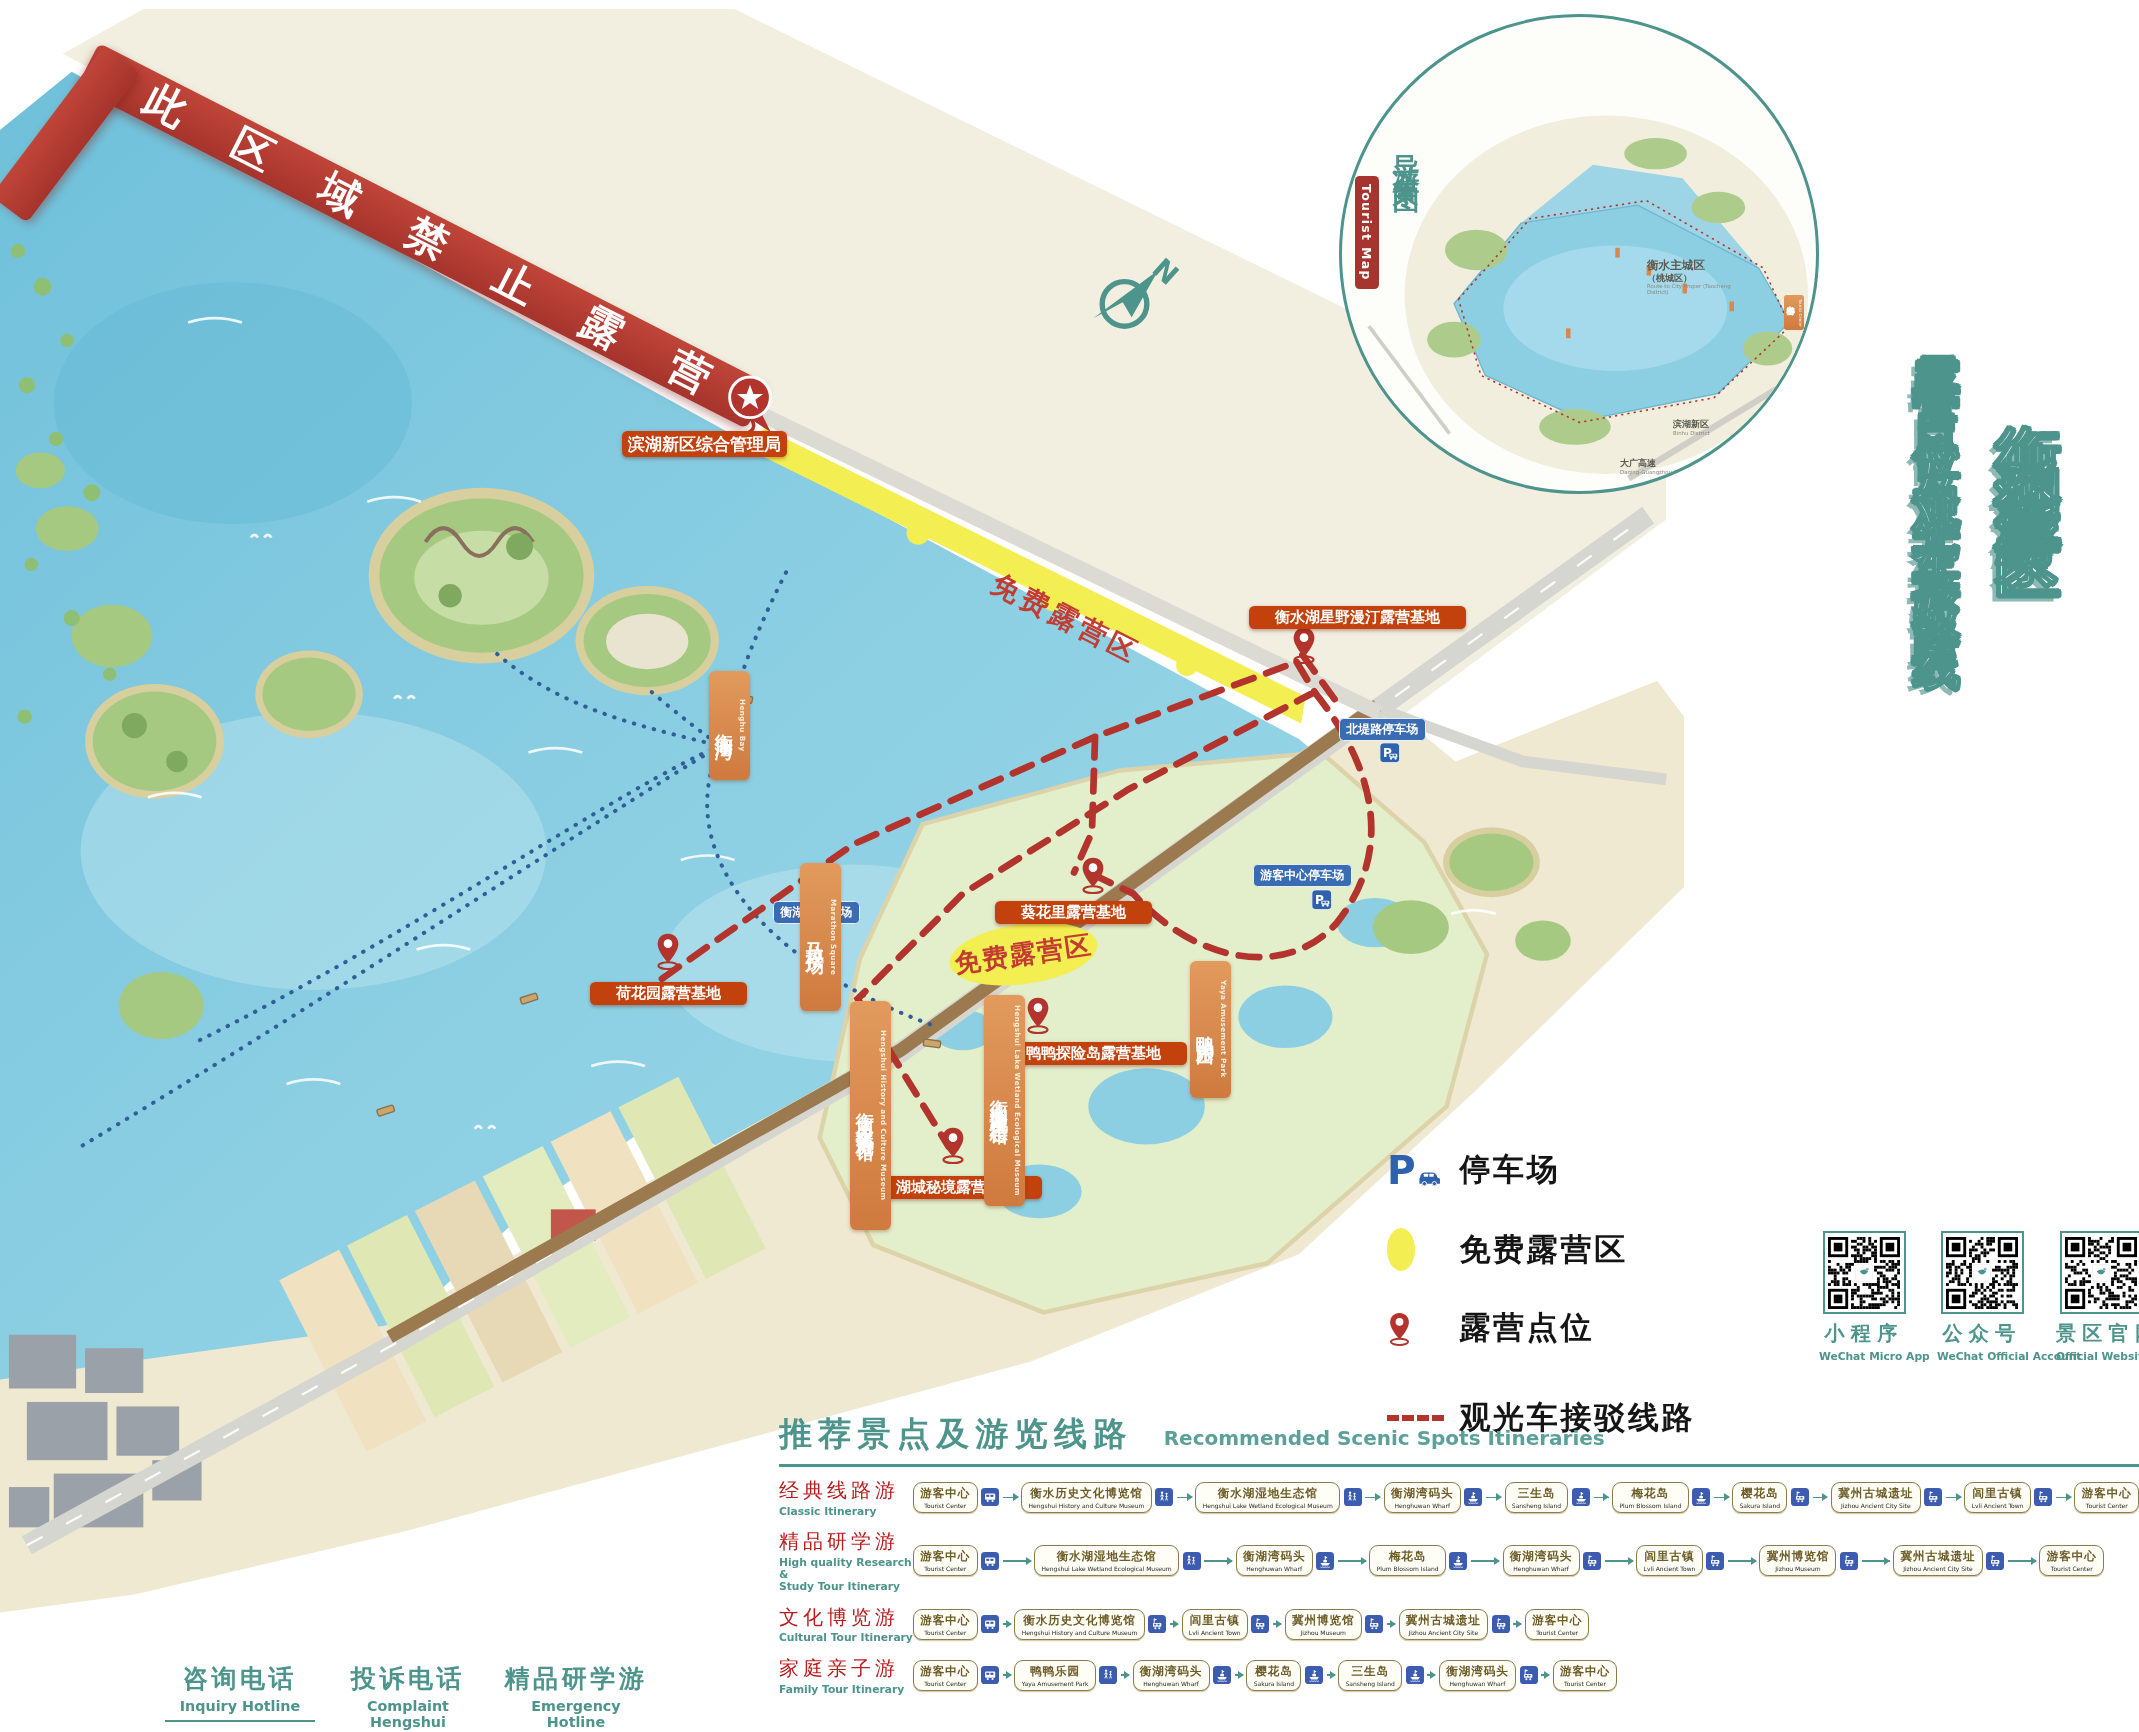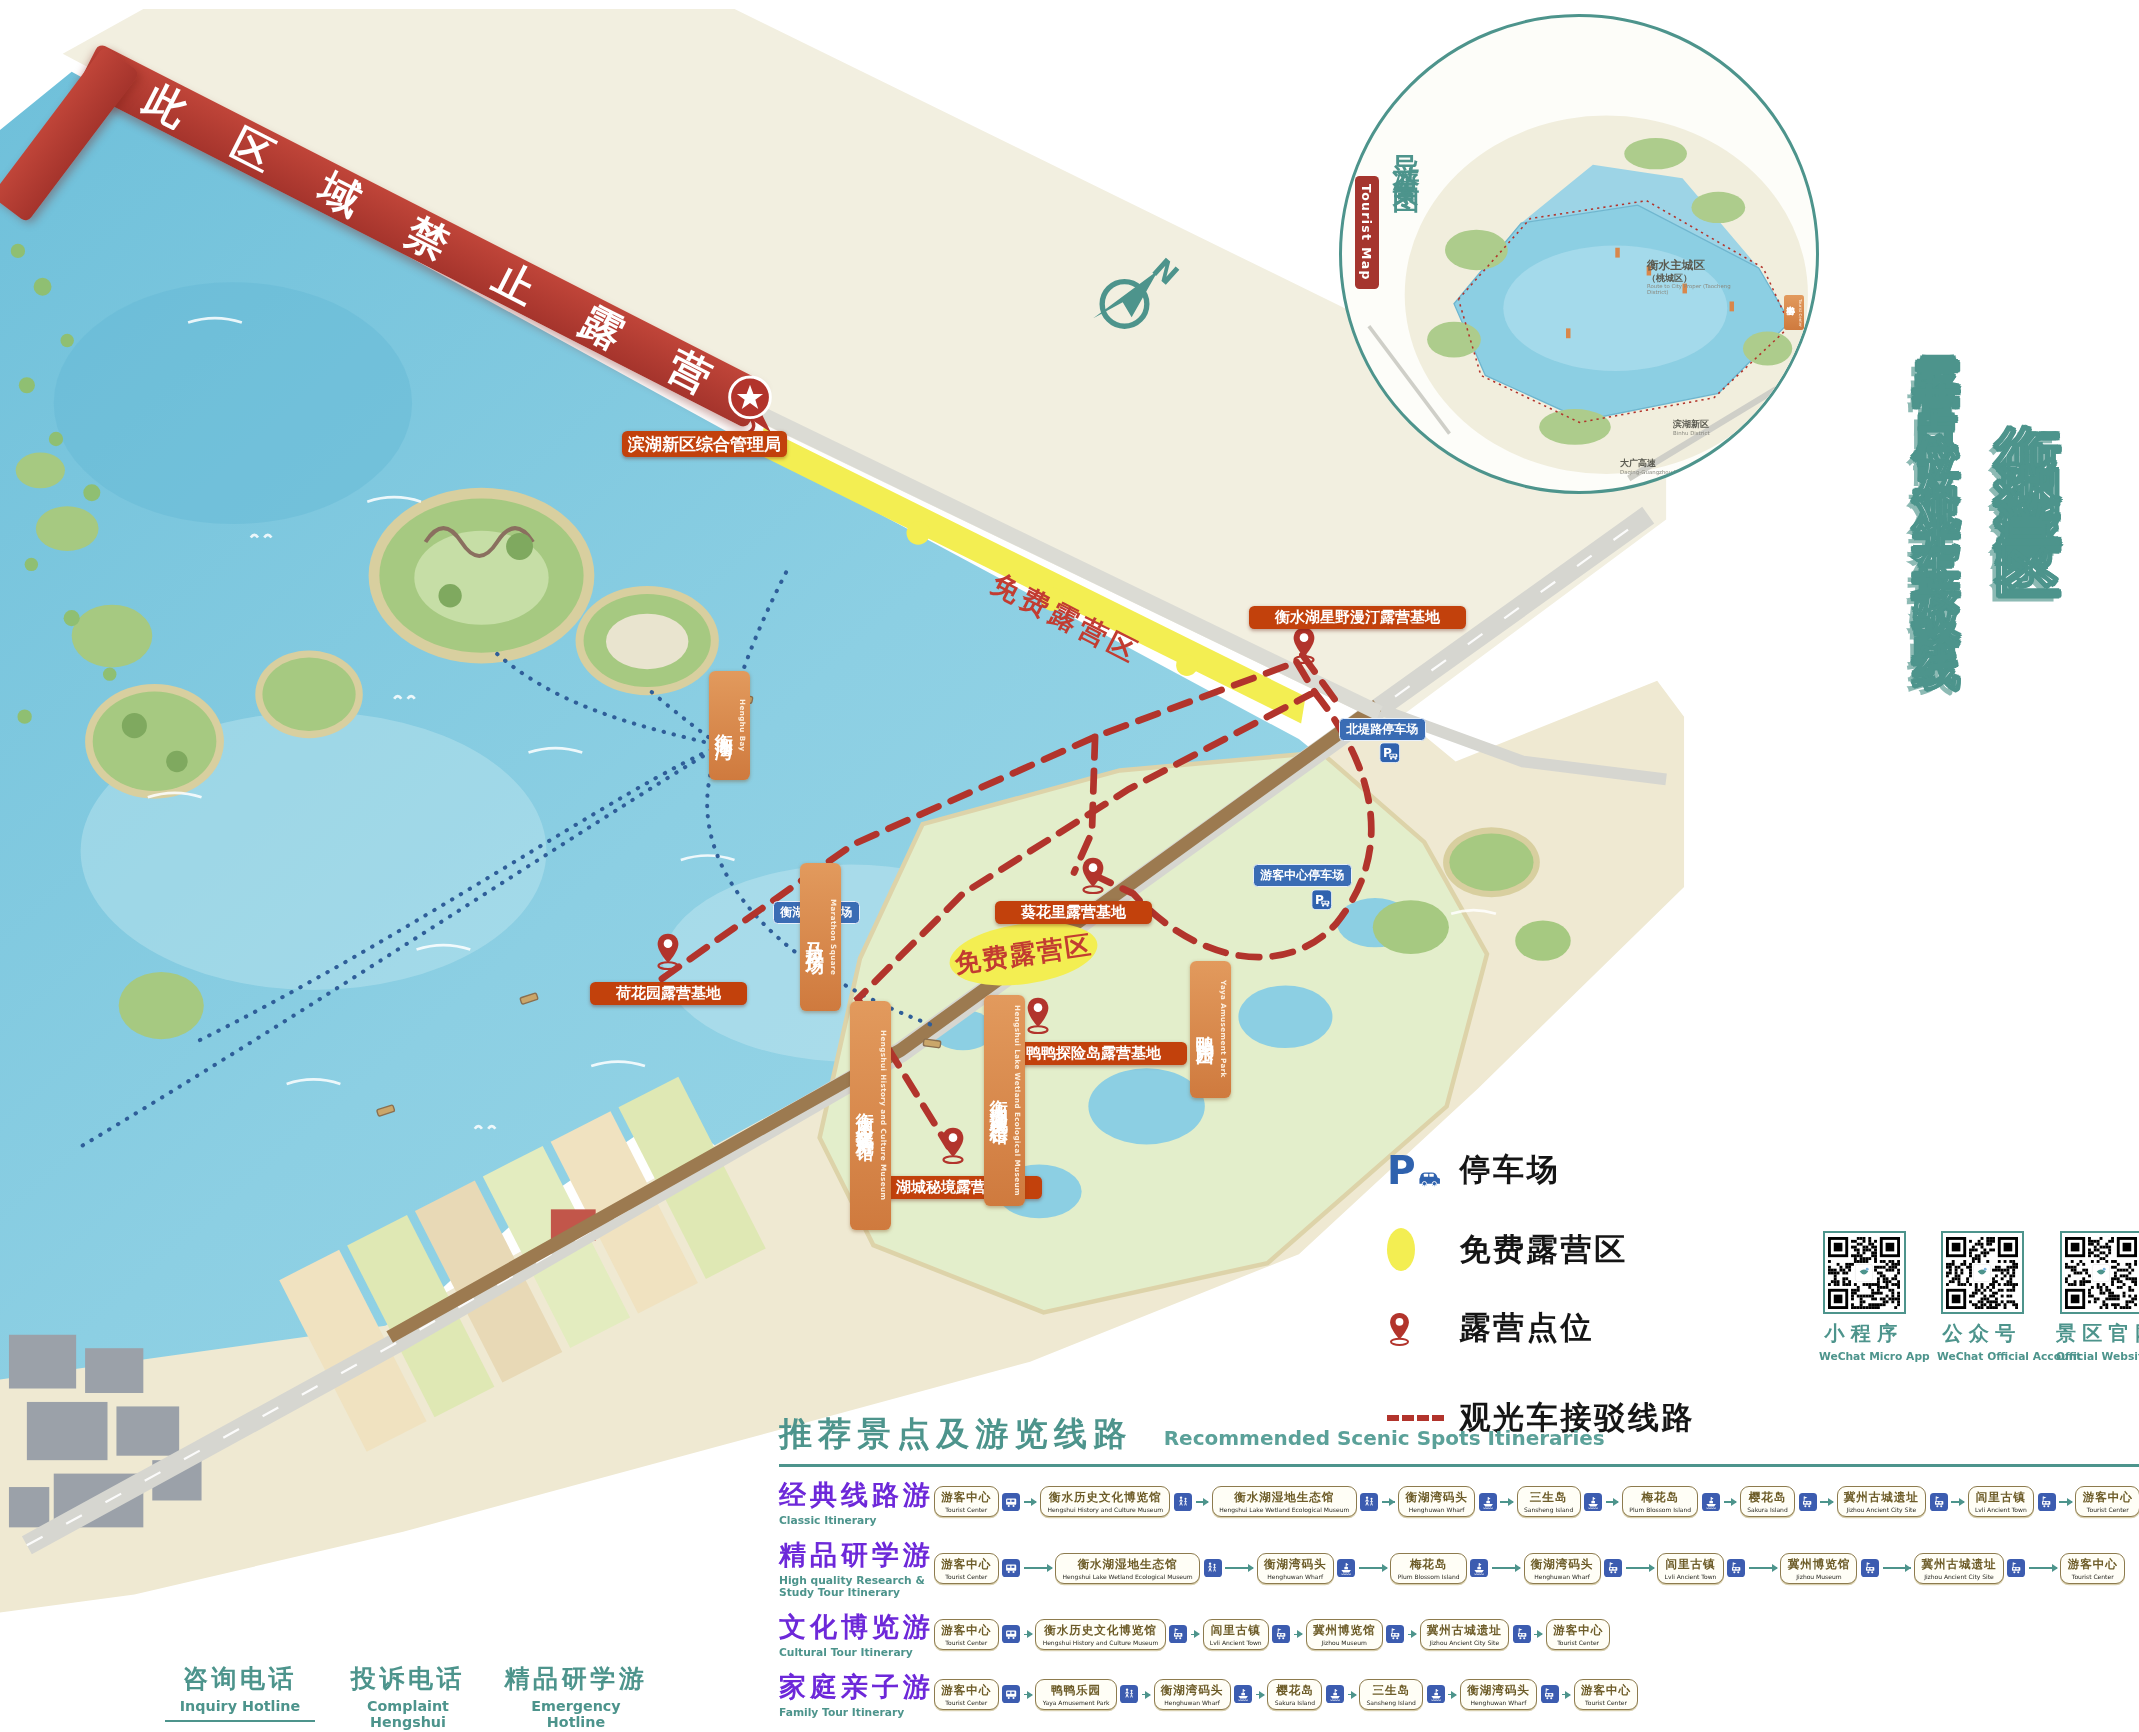--- a/index.html
+++ b/index.html
@@ -77,21 +77,21 @@
   .qr-en{margin-top:2.7px;font-size:10.7px;font-weight:700;color:#4d948c;white-space:nowrap;}
 
   
   #itinerary{position:absolute;left:779px;top:1412px;width:1361px;z-index:2;}
   #it-head{display:flex;align-items:baseline;gap:31px;}
   #it-title-cn{font-size:33px;font-weight:900;color:#4d948c;letter-spacing:6.3px;}
   #it-title-en{font-size:20px;font-weight:600;color:#5ba199;}
   #it-rule{height:2.7px;background:#4d948c;margin-top:7.2px;}
   .it-row{display:flex;align-items:center;margin-top:10px;}
   .rlab{flex:0 0 134px;}
-  .rlab .cn{font-size:27px;font-weight:700;color:#6d28d9;letter-spacing:4px;white-space:nowrap;}
+  .rlab .cn{font-size:20px;font-weight:400;color:#b91c1c;letter-spacing:4px;white-space:nowrap;}
   .rlab .en{font-size:10.7px;font-weight:600;color:#4d948c;line-height:1.15;margin-top:1.8px;white-space:pre-line;}
   .stops{display:flex;align-items:center;gap:3.6px;}
   .stop{border:1.3px solid #8d7b4e;border-radius:9px;background:#fffef6;padding:3.1px 6.3px;text-align:center;
       white-space:nowrap;box-shadow:0 1.3px 0 #d8cfae;}
   .stop .cn{font-size:11.6px;font-weight:700;color:#6d5c28;letter-spacing:0.9px;}
   .stop .en{font-size:6px;color:#26261f;margin-top:0.9px;}
   .ticon{flex:0 0 18px;width:18px;height:18px;background:#3c5cb0;border-radius:3.6px;
       display:flex;align-items:center;justify-content:center;}
   .arr{flex:1 1 9px;min-width:8px;height:1.8px;background:#4d948c;position:relative;}
   .arr::after{content:"";position:absolute;right:-0.9px;top:-3.1px;border-left:6.7px solid #4d948c;

